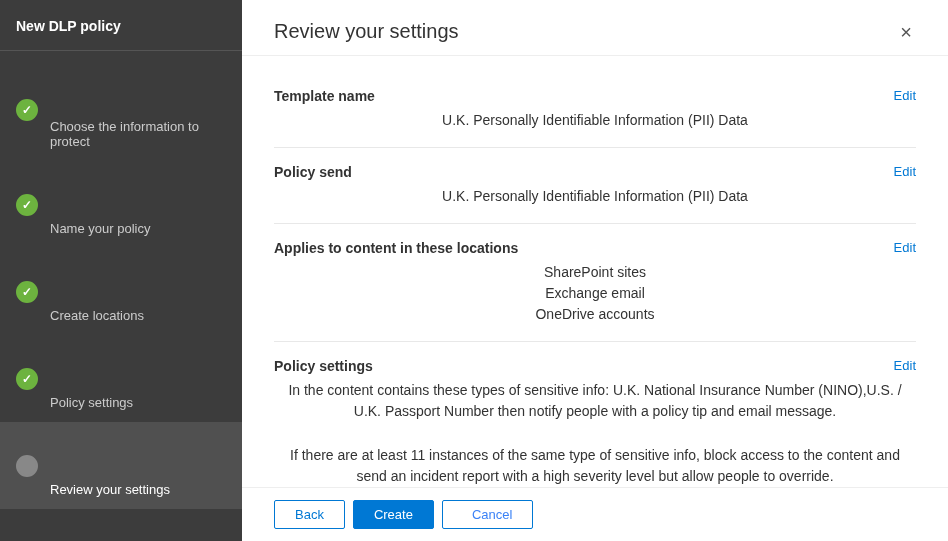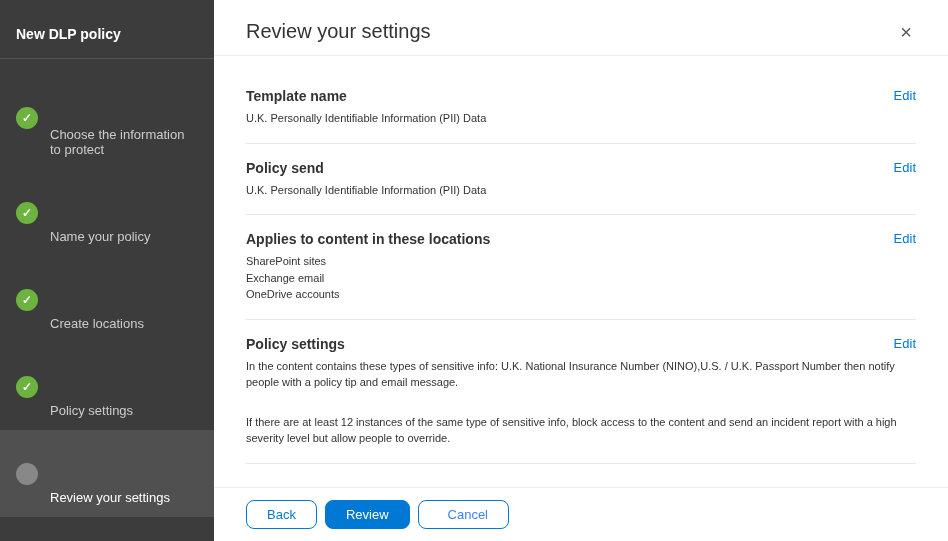--- a/index.html
+++ b/index.html
@@ -8,27 +8,27 @@
       font-size: 13px;
       background: #fff;
       display: flex;
       height: 541px;
       width: 948px;
       overflow: hidden;
     }
 
     
     .sidebar {
-      width: 214px;
+      width: 242px;
       background: #3c3c3c;
       color: #fff;
       display: flex;
       flex-direction: column;
       flex-shrink: 0;
-      padding-top: 8px;
+      padding-top: 0;
     }
     .sidebar-header {
       padding: 18px 16px 16px 16px;
       font-size: 14px;
       font-weight: 600;
       color: #fff;
       border-bottom: 1px solid #555;
     }
     .sidebar-nav {
       display: flex;
@@ -132,22 +132,23 @@
       color: #0078d4;
       font-size: 13px;
       cursor: pointer;
       text-decoration: none;
       flex-shrink: 0;
       margin-left: 16px;
       padding-left: 36px;
     }
     .section-value {
       color: #333;
-      font-size: 11px;
+      font-size: 14px;
       line-height: 1.5;
+      text-align: center;
     }
     .section-value p {
       margin-bottom: 23px;
     }
     .section-value p:last-child {
       margin-bottom: 0;
     }
 
     
     .footer {
@@ -155,21 +156,21 @@
       justify-content: flex-start;
       padding: 12px 32px;
       gap: 8px;
       border-top: 1px solid #eee;
       background: #fff;
     }
     .btn {
       padding: 6px 20px;
       font-size: 13px;
       border: 1px solid #0078d4;
-      border-radius: 8px;
+      border-radius: 2px;
       cursor: pointer;
       font-family: inherit;
     }
     .btn-secondary {
       background: #fff;
       color: #0078d4;
     }
     .btn-primary {
       background: #0078d4;
       color: #fff;
@@ -264,29 +265,29 @@
       </div>
     </div>
 
     <div class="settings-section">
       <div class="section-header">
         <span class="section-title">Policy settings</span>
         <a class="edit-link">Edit</a>
       </div>
       <div class="section-value">
         <p>In the content contains these types of sensitive info: U.K. National Insurance Number (NINO),U.S. / U.K. Passport Number then notify people with a policy tip and email message.</p>
-        <p>If there are at least 12 instances of the same type of sensitive info, block access to the content and send an incident report with a high severity level but allow people to override.</p>
+        <p>If there are at least 11 instances of the same type of sensitive info, block access to the content and send an incident report with a high severity level but allow people to override.</p>
       </div>
     </div>
 
     <div class="settings-section">
       
       
     </div>
 
   </div>
 
   <div class="footer">
     <button class="btn btn-secondary">Back</button>
-    <button class="btn btn-primary">Review</button>
+    <button class="btn btn-primary">Create</button>
     <button class="btn btn-cancel">Cancel</button>
   </div>
 </div>
 
 </body></html>

